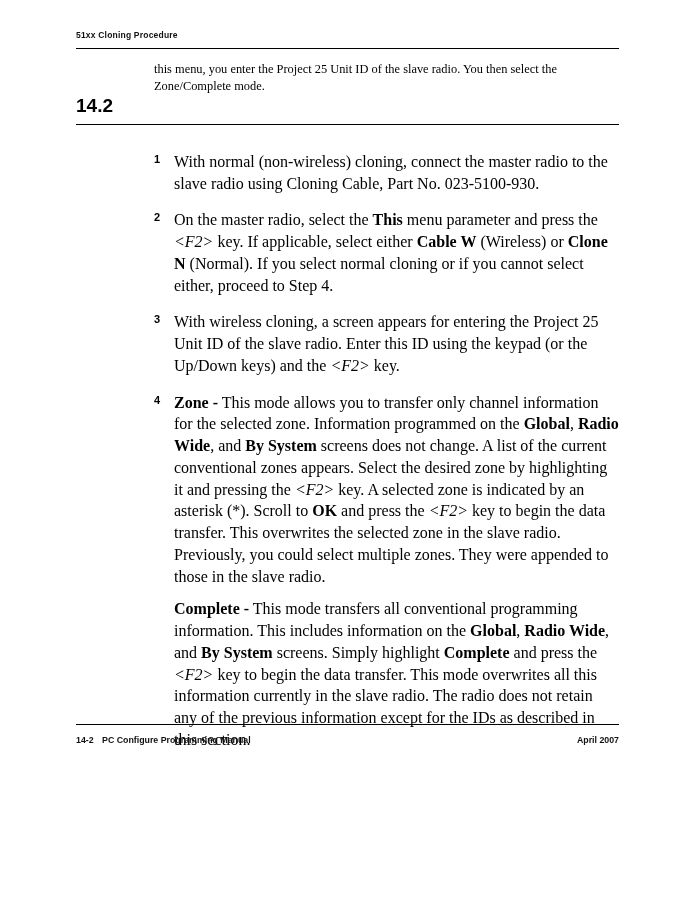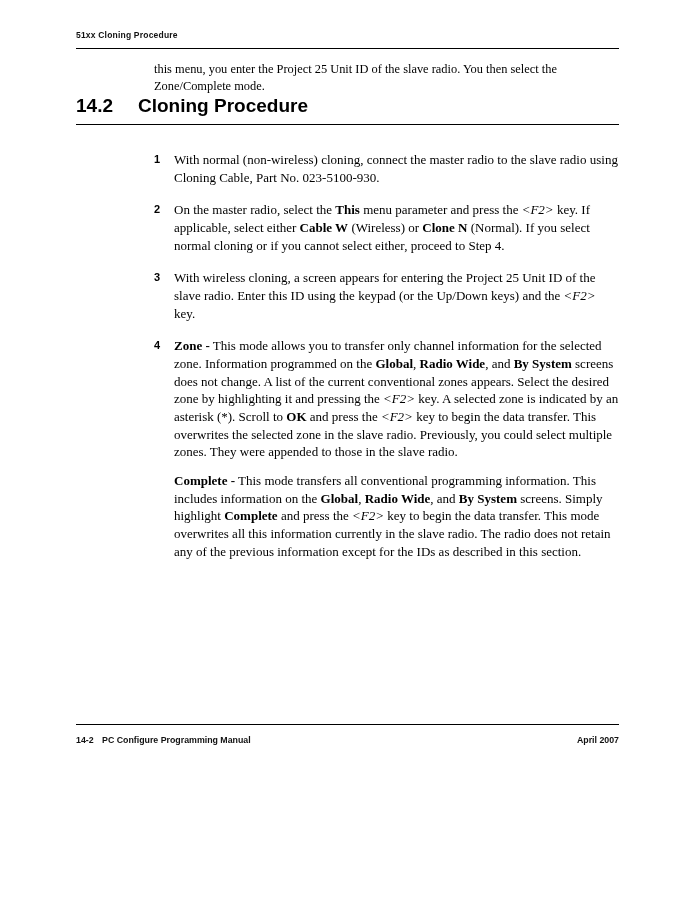--- a/index.html
+++ b/index.html
@@ -92,21 +92,21 @@
   }
   .step-num {
     flex: 0 0 20px;
     font-family: "Liberation Sans", sans-serif;
     font-weight: bold;
     font-size: 11px;
     padding-top: 2px;
   }
   .step-body {
     flex: 1 1 auto;
-    font-size: 13px;
+    font-size: 16px;
     line-height: 1.36;
   }
   .step-body p {
     margin: 0;
   }
   .step-body p + p {
     margin-top: 11px;
   }
   b { font-weight: bold; }
   .ital { font-style: italic; }
@@ -142,21 +142,20 @@
 
   <div class="running-head">51xx Cloning Procedure</div>
   <div class="header-rule"></div>
 
   <div class="content">
 
     <p class="intro-para">this menu, you enter the Project 25 Unit ID of the slave radio. You then select the Zone/Complete mode.</p>
 
     <div class="section-head">
       <div class="section-num">14.2</div>
-      <div class="section-title">Cloning Procedure</div>
     </div>
     <div class="section-rule"></div>
 
     <div class="steps">
       <div id="steps-host">
           <div class="step">
             <div class="step-num">1</div>
             <div class="step-body">
               <p>With normal (non-wireless) cloning, connect the master radio to the slave radio using Cloning Cable, Part No. 023-5100-930.</p>
             </div>

